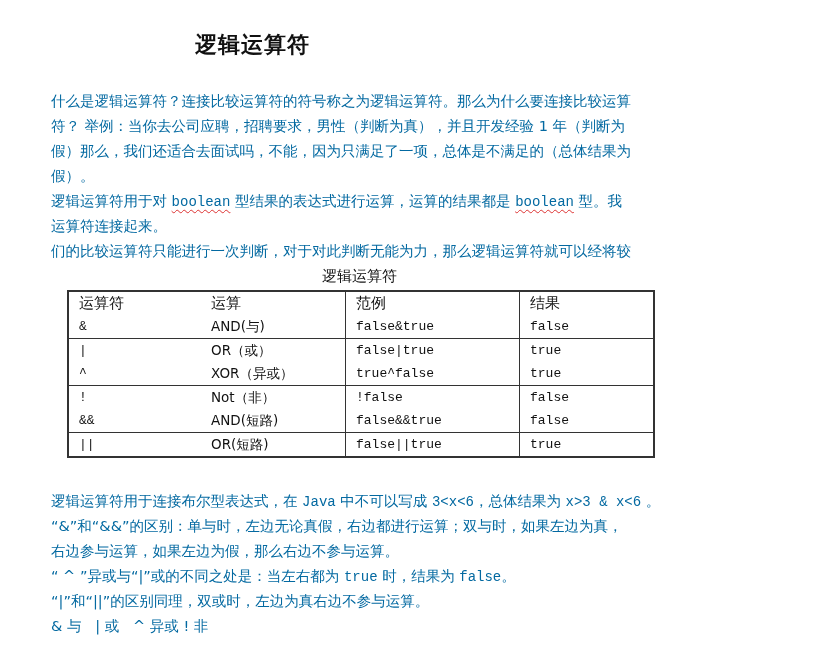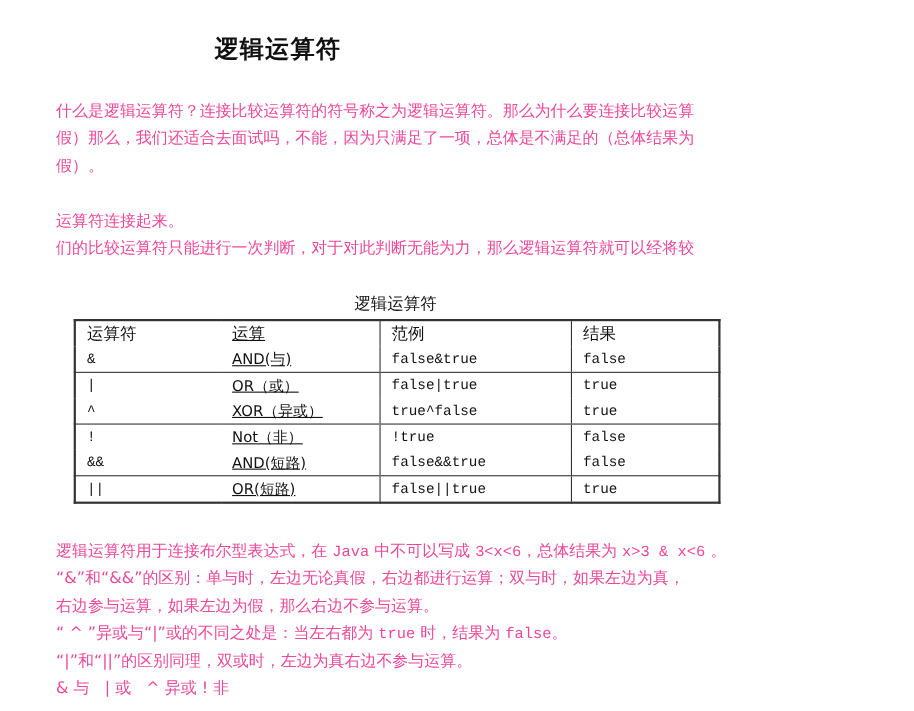--- a/index.html
+++ b/index.html
@@ -1,47 +1,51 @@
 <!DOCTYPE html>
 <html><head>
 <meta charset="utf-8">
 <style>
   html, body { margin:0; padding:0; background:#ffffff; }
   body { width:831px; height:646px; position:relative; overflow:hidden;
          font-family:"DejaVu Sans", sans-serif; color:#111; }
   .title { position:absolute; left:195px; top:30px; font-size:22px; font-weight:bold;
            letter-spacing:1px; color:#111; }
-  .para { position:absolute; left:51px; font-size:14.5px; line-height:25px; color:#ec4899; }
+  .para { position:absolute; left:51px; font-size:14.5px; line-height:25px; color:#0369a1; }
   .line { white-space:nowrap; height:25px; }
   .mono { font-family:"Liberation Mono", monospace; font-size:14px; }
   .squig { text-decoration: underline wavy #d33; text-decoration-thickness:1px; text-underline-offset:3px; }
   .caption { position:absolute; left:322px; top:267px; font-size:15px; color:#111; }
   table.ops { position:absolute; left:67px; top:290px; width:588px; border-collapse:collapse;
               border:2px solid #333; font-size:13.5px; }
   table.ops td { padding:0 10px; height:23px; vertical-align:middle; white-space:nowrap; }
   table.ops td.c1 { width:112px;margin-top:24px; }
-  table.ops td.c2 { width:124px;text-decoration:underline; }
+  table.ops td.c2 { width:124px; }
   table.ops td.c3 { width:153px; border-left:1.5px solid #333; }
   table.ops td.c4 { border-left:1.5px solid #333; }
   table.ops tr.grp-end td { border-bottom:1.5px solid #333; }
   table.ops .hdr { font-size:15px; }
   table.ops .code { font-family:"Liberation Mono", monospace; font-size:13px; }
 </style>
 </head>
 <body>
 
 <div class="title">逻辑运算符</div>
 
 <div class="para" style="top:89px;">
   <div class="line">什么是逻辑运算符？连接比较运算符的符号称之为逻辑运算符。那么为什么要连接比较运算</div>
+  <div class="line">符？ 举例：当你去公司应聘，招聘要求，男性（判断为真），并且开发经验 1 年（判断为</div>
   <div class="line">假）那么，我们还适合去面试吗，不能，因为只满足了一项，总体是不满足的（总体结果为</div>
   <div class="line">假）。</div>
 </div>
 
 <div class="para" style="top:189px;">
+  <div class="line">
+    <span>逻辑运算符用于对 </span><span class="mono squig">boolean</span><span> 型结果的表达式进行运算，运算的结果都是 </span><span class="mono squig">boolean</span><span> 型。我</span>
+  </div>
   <div class="line">运算符连接起来。</div>
   <div class="line">们的比较运算符只能进行一次判断，对于对此判断无能为力，那么逻辑运算符就可以经将较</div>
 </div>
 
 <div class="caption">逻辑运算符</div>
 
 <table class="ops">
   <tbody>
       <tr>
     <td class="c1 hdr">运算符</td>
@@ -63,21 +67,21 @@
   </tr>
   <tr class="grp-end">
     <td class="c1 code">^</td>
     <td class="c2">XOR（异或）</td>
     <td class="c3 code">true^false</td>
     <td class="c4 code">true</td>
   </tr>
   <tr>
     <td class="c1 code">!</td>
     <td class="c2">Not（非）</td>
-    <td class="c3 code">!true</td>
+    <td class="c3 code">!false</td>
     <td class="c4 code">false</td>
   </tr>
   <tr class="grp-end">
     <td class="c1 code">&amp;&amp;</td>
     <td class="c2">AND(短路)</td>
     <td class="c3 code">false&amp;&amp;true</td>
     <td class="c4 code">false</td>
   </tr>
   <tr>
     <td class="c1 code">||</td>

